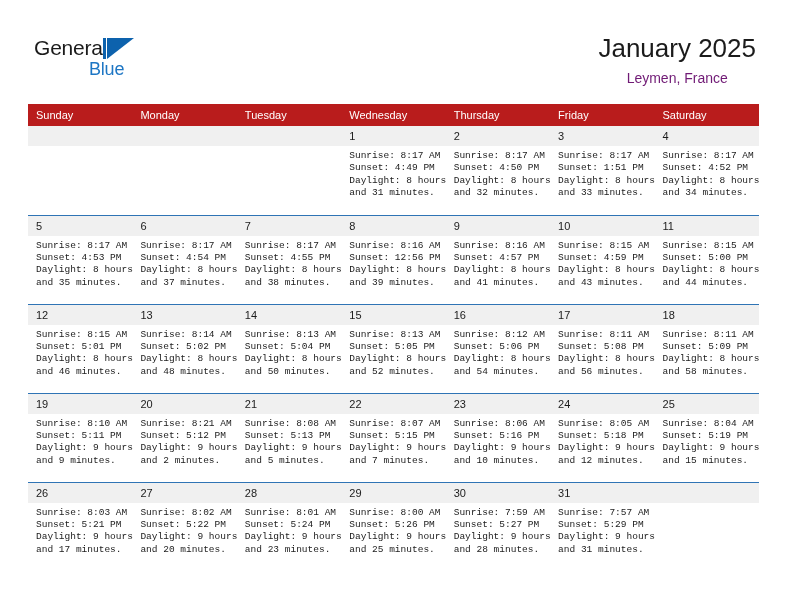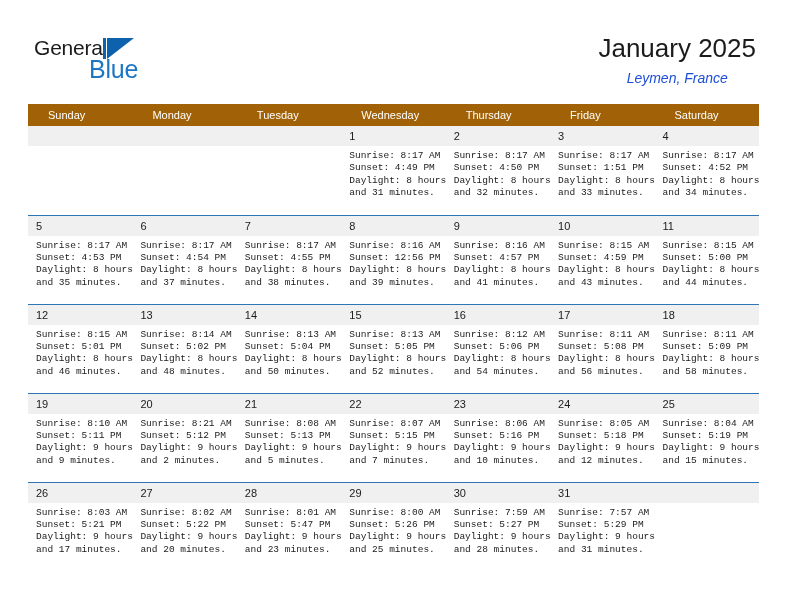--- a/index.html
+++ b/index.html
@@ -45,21 +45,21 @@
     font-size: 21px;
     color: #1b1b1b;
     letter-spacing: -0.2px;
     line-height: 24px;
     font-family: "Liberation Sans", sans-serif;
   }
   .logo-blue {
     position: absolute;
     left: 55px;
     top: 21px;
-    font-size: 25px;
+    font-size: 18px;
     color: #1d76c4;
     letter-spacing: -0.2px;
     line-height: 24px;
     font-family: "Liberation Sans", sans-serif;
   }
   .logo-sail {
     position: absolute;
     left: 73px;
     top: 2px;
     width: 0;
@@ -83,44 +83,43 @@
     text-align: center;
   }
   .cal-title {
     font-size: 26px;
     color: #1b1b1b;
     line-height: 32px;
     white-space: nowrap;
   }
   .cal-subtitle {
     font-size: 14px;
-    color: #1d4ed8;
+    color: #701a75;
     line-height: 20px;
     margin-top: 4px;
     white-space: nowrap;
-    font-style: italic;
   }
 
   
   .calendar {
     position: absolute;
     left: 28px;
     top: 104px;
     width: 731px;
     border-collapse: collapse;
     table-layout: fixed;
   }
 
   .calendar th {
-    background: #a16207;
+    background: #b91c1c;
     color: #ffffff;
     font-size: 11px;
     font-weight: normal;
     text-align: left;
-    padding: 5px 0 5px 20px;
+    padding: 5px 0 5px 8px;
     height: 21px;
     border: none;
   }
 
   .calendar td {
     width: 104.43px;
     height: 89px;
     vertical-align: top;
     padding: 0;
     border: none;
@@ -449,21 +448,21 @@
               <span>Sunrise: 8:02 AM</span>
               <span>Sunset: 5:22 PM</span>
               <span>Daylight: 9 hours</span>
               <span>and 20 minutes.</span>
             </div>
           </td>
           <td>
             <span class="daynum">28</span>
             <div class="lines">
               <span>Sunrise: 8:01 AM</span>
-              <span>Sunset: 5:47 PM</span>
+              <span>Sunset: 5:24 PM</span>
               <span>Daylight: 9 hours</span>
               <span>and 23 minutes.</span>
             </div>
           </td>
           <td>
             <span class="daynum">29</span>
             <div class="lines">
               <span>Sunrise: 8:00 AM</span>
               <span>Sunset: 5:26 PM</span>
               <span>Daylight: 9 hours</span>

